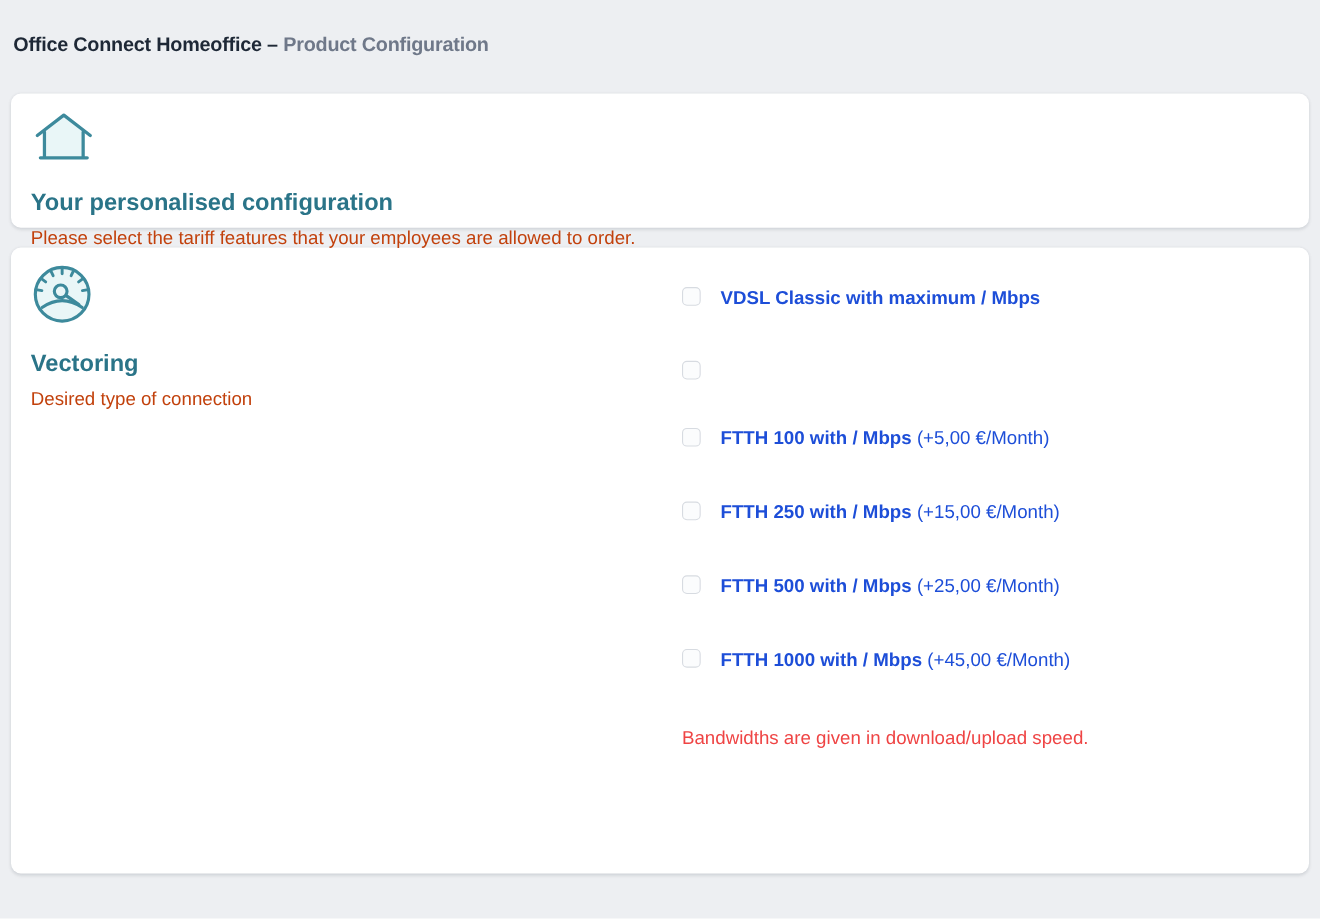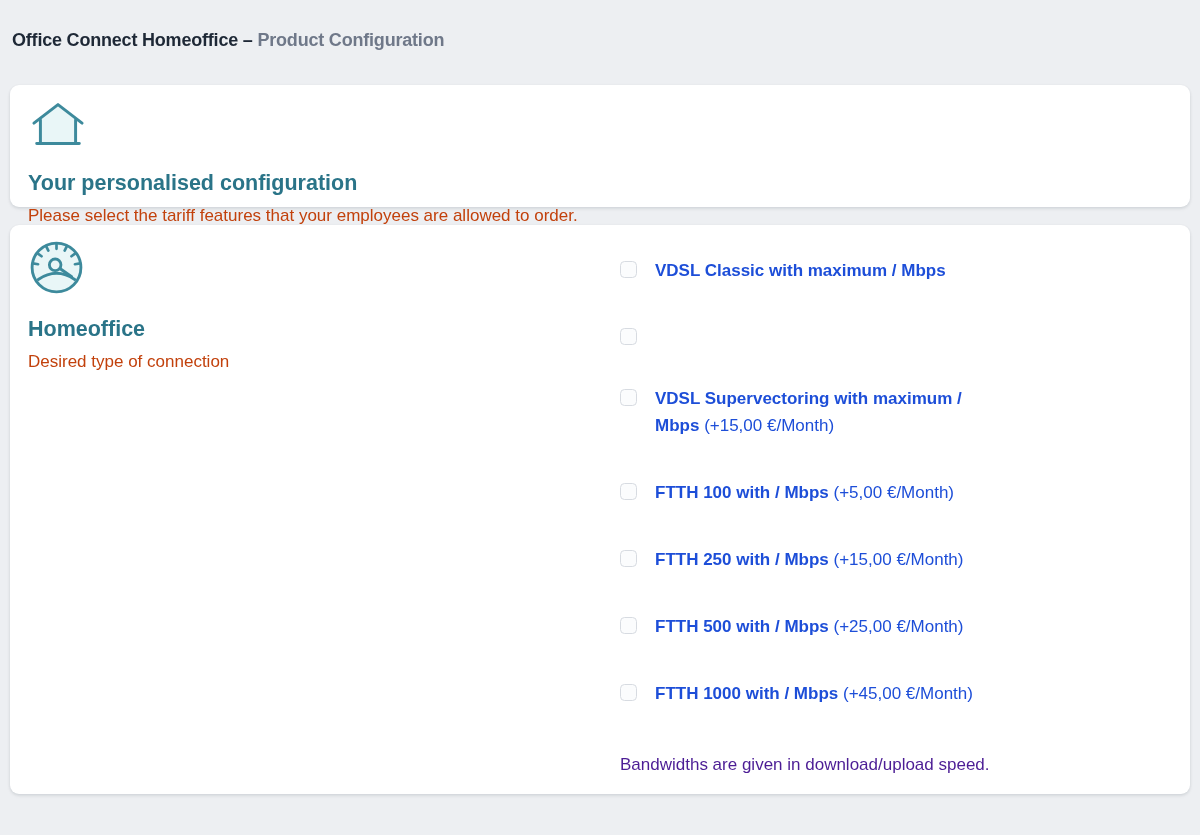--- a/index.html
+++ b/index.html
@@ -78,21 +78,21 @@
     line-height: 27px;
     color: #1d4ed8;
     white-space: nowrap;
   }
   .option-label { font-weight: 700; white-space: pre; }
   .option-price { font-weight: 400; }
   .bw-note {
     margin-top: 47px;
     font-size: 17px;
     line-height: 22px;
-    color: #4c1d95;
+    color: #ef4444;
   }
 </style>
 </head>
 <body>
 
 <div class="page-title">
   <span>Office Connect Homeoffice –</span>
   <span class="title-sub">Product Configuration</span>
 </div>
 
@@ -112,46 +112,38 @@
   <div class="bw-left">
     <span class="icon-box">
       <svg width="57" height="57" viewBox="0 0 64 64" fill="none">
         <circle cx="32" cy="32" r="27.4" fill="#e9f6f7" stroke="#3d8a9c" stroke-width="3.2"></circle>
         <path d="M5.4 27.3 L11.3 28.3 M10.4 15.8 L15.2 19.4 M20.2 7.7 L22.8 13.1 M32 5 L32 11 M43.8 7.7 L41.2 13.1 M53.6 15.8 L48.8 19.4 M58.6 27.3 L52.7 28.3" stroke="#3d8a9c" stroke-width="3" stroke-linecap="round"></path>
         <path d="M11.5 45.5 Q32 31.5 52.5 45.5" stroke="#3d8a9c" stroke-width="3.2" stroke-linecap="round"></path>
         <path d="M35.8 33.2 L49 42.5" stroke="#3d8a9c" stroke-width="3.4" stroke-linecap="round"></path>
         <circle cx="30.5" cy="29" r="6.5" fill="#e9f6f7" stroke="#3d8a9c" stroke-width="3.2"></circle>
       </svg>
     </span>
-    <div class="card-heading">Homeoffice</div>
+    <div class="card-heading">Vectoring</div>
     <div class="card-desc">Desired type of connection</div>
   </div>
 
   <div class="bw-right">
 
     <div class="option-row">
       <span class="checkbox"></span>
       <span class="option-text">
         <span class="option-label">VDSL Classic with maximum / Mbps</span>
         <span class="option-price"></span>
       </span>
     </div>
 
     <div class="option-row">
       <span class="checkbox"></span>
     </div>
 
-    <div class="option-row">
-      <span class="checkbox"></span>
-      <span class="option-text">
-        <span class="option-label">VDSL Supervectoring with maximum /
-Mbps</span>
-        <span class="option-price">(+15,00 €/Month)</span>
-      </span>
-    </div>
 
     <div class="option-row">
       <span class="checkbox"></span>
       <span class="option-text">
         <span class="option-label">FTTH 100 with / Mbps</span>
         <span class="option-price">(+5,00 €/Month)</span>
       </span>
     </div>
 
     <div class="option-row">

